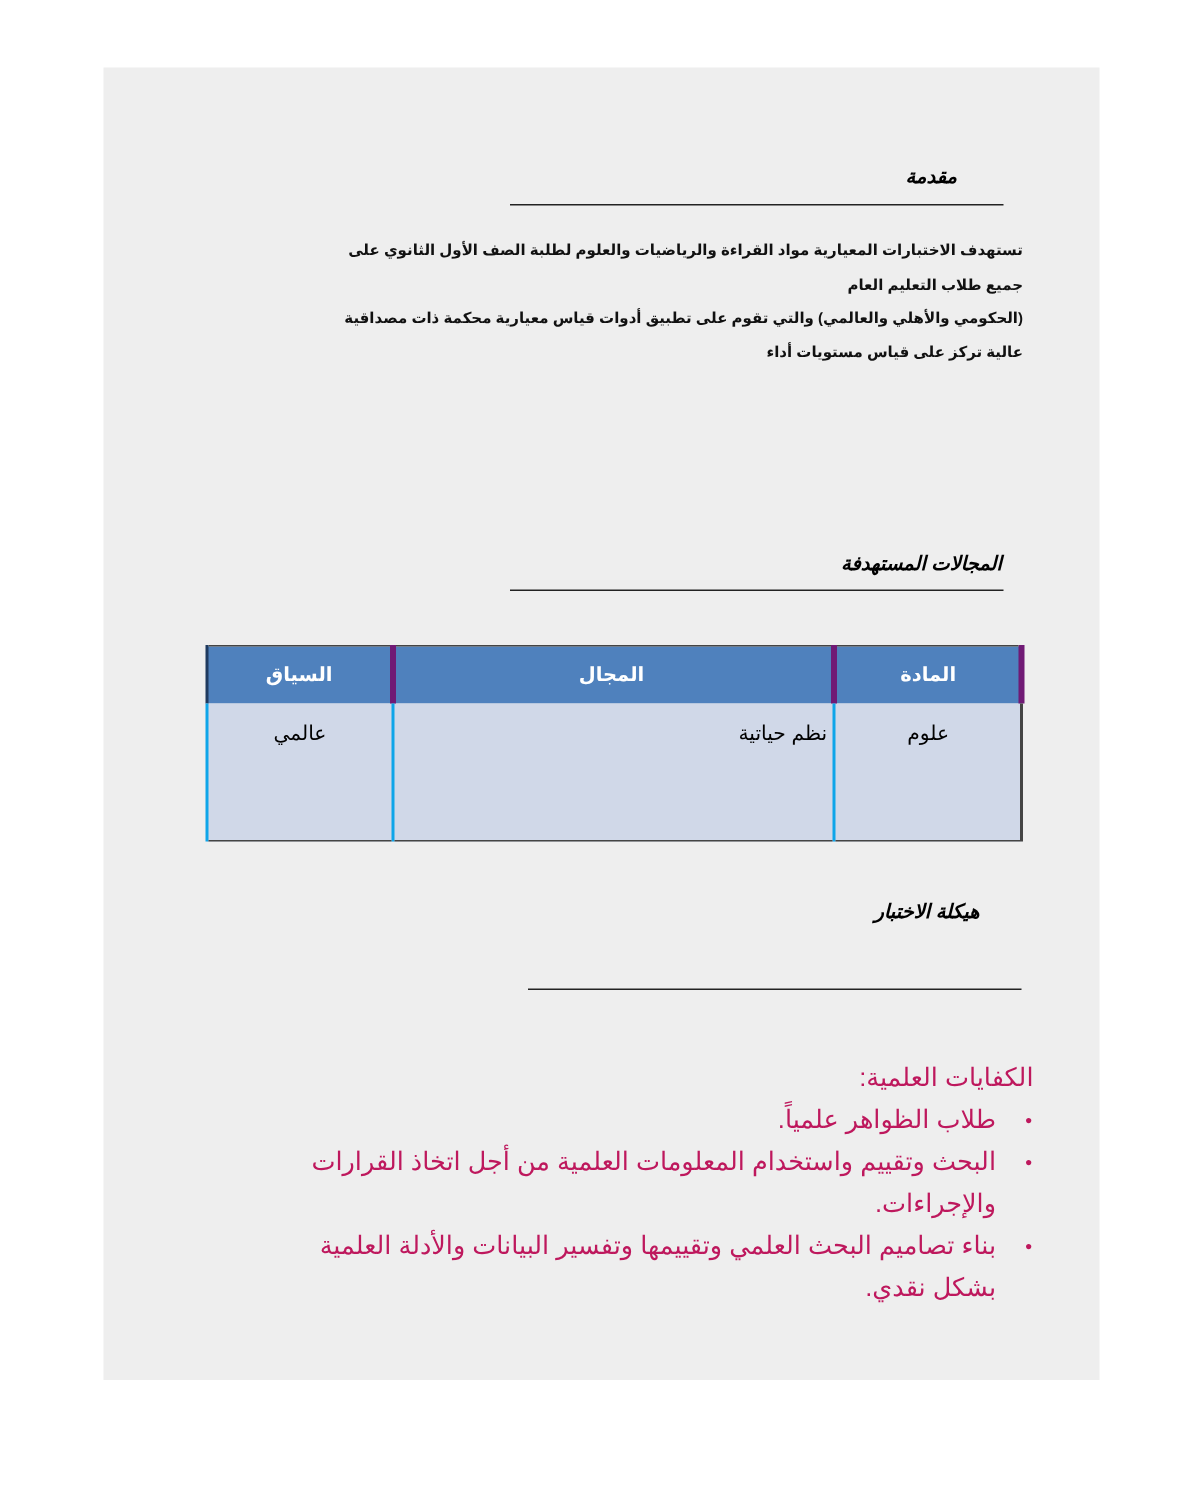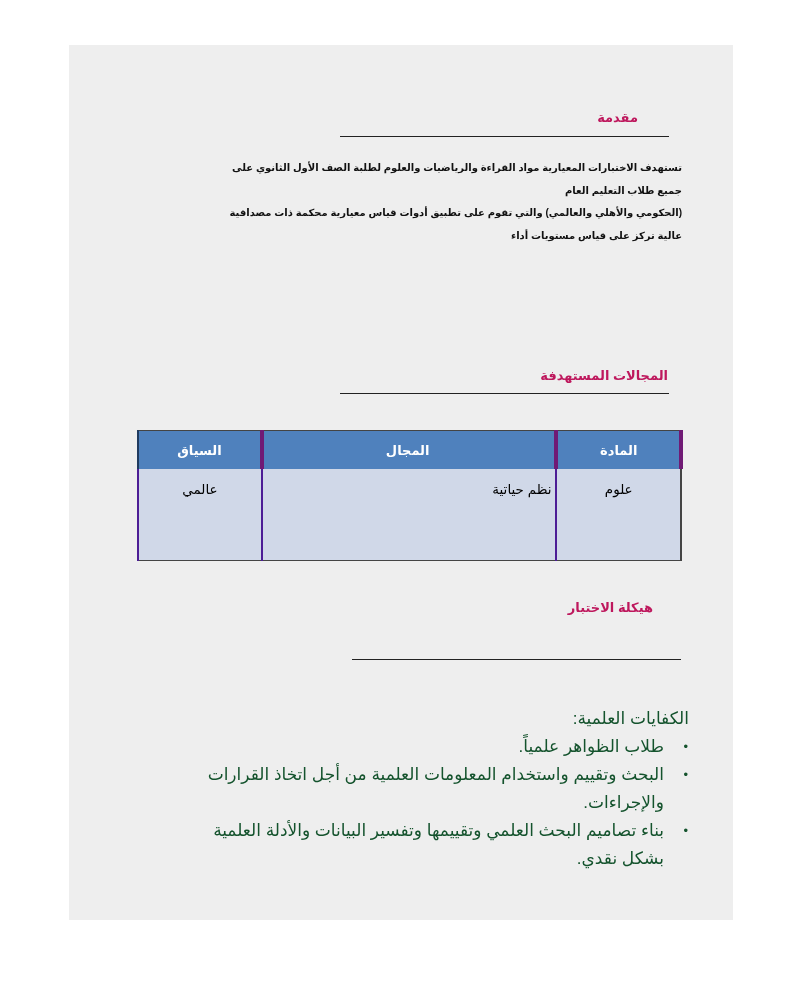--- a/index.html
+++ b/index.html
@@ -1,34 +1,34 @@
 <!DOCTYPE html>
 <html><head>
 <meta charset="utf-8">
 <style>
   html, body { margin: 0; padding: 0; background: #ffffff; }
   body { width: 796px; height: 1000px; position: relative; overflow: hidden;
          font-family: "Liberation Sans", "DejaVu Sans", sans-serif; color: #000; }
   .page { position: absolute; left: 69px; top: 45px; width: 664px; height: 875px; background: #eeeeee; }
-  .heading { position: absolute; direction: rtl; font-weight: bold; font-size: 13px; color: #be185d; }
+  .heading { position: absolute; direction: rtl; font-weight: bold; font-size: 13px; color: #000000; font-style: italic; }
   .rule { position: absolute; height: 0; border-top: 1.5px solid #222; }
   .para { position: absolute; left: 86px; width: 596px; top: 157px; direction: rtl; text-align: right;
           font-weight: bold; font-size: 10px; line-height: 22.5px; color: #111; }
   .para div { white-space: nowrap; }
   table.domains { position: absolute; left: 137px; top: 430px; width: 546px; border-collapse: collapse;
                   direction: rtl; border: 1.5px solid #444; }
   table.domains th { background: #4f81bd; color: #fff; font-weight: bold; font-size: 13px; height: 36px;
                      border-left: 2px solid #1f3a5f; border-right: 4px solid #701a75; text-align: center; }
   table.domains td { background: #d0d8e8; height: 78px; vertical-align: top; font-size: 13.5px;
-                     border-left: 2px solid #4c1d95; border-right: 2px solid #444; padding-top: 12px; }
+                     border-left: 2px solid #0ea5e9; border-right: 2px solid #444; padding-top: 12px; }
   .col-subject { width: 122px; text-align: center; }
   .col-domain { width: 296px; text-align: right; padding-right: 4px; }
   .col-context { width: 122px; text-align: center; }
   .comp { position: absolute; right: 107px; top: 705px; width: 520px; direction: rtl; font-size: 17px;
-          line-height: 28px; color: #14532d; }
+          line-height: 28px; color: #be185d; }
   .comp ul { margin: 0; padding: 0 25px 0 0; list-style: none; }
   .comp li { position: relative; }
   .comp li .bullet { position: absolute; right: -24px; top: 0; font-size: 13px; }
 </style>
 </head>
 <body>
 
 <div class="page"></div>
 
 <div class="heading" style="right:158px; top:110px;">مقدمة</div>

